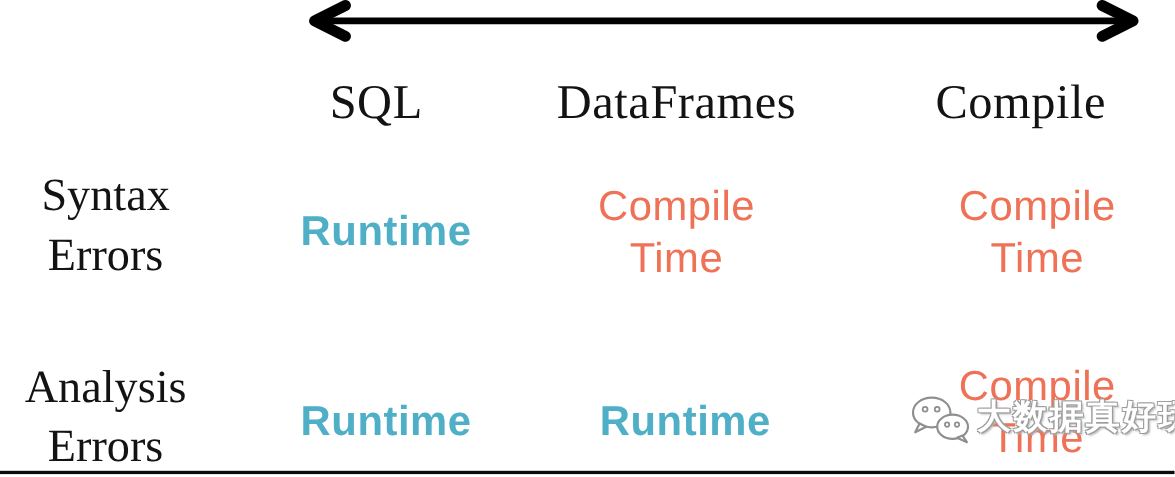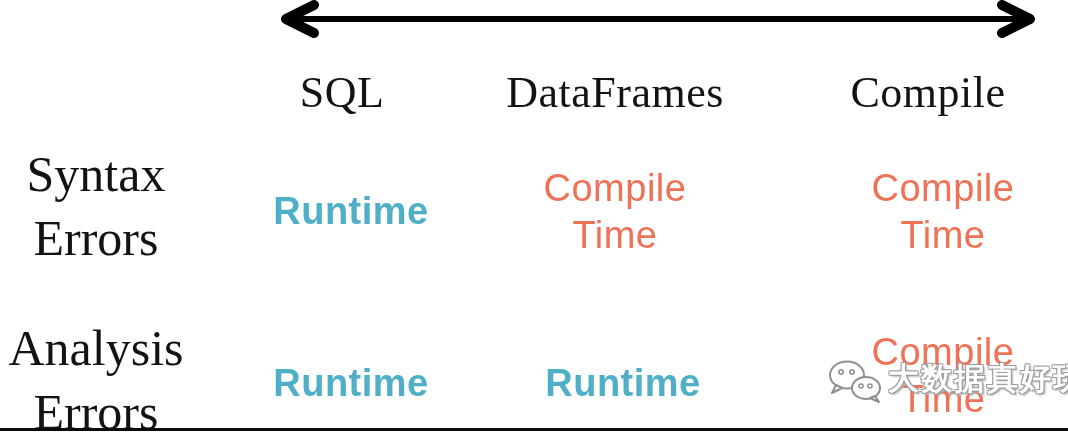--- a/index.html
+++ b/index.html
@@ -13,21 +13,21 @@
   .col-header{
     position:absolute;top:66px;height:52px;display:flex;align-items:center;justify-content:center;
     font-size:44px;color:#131313;font-weight:500;letter-spacing:0.5px;
   }
   #hdr-sql{left:262px;width:160px;}
   #hdr-dataframes{left:490px;width:250px;}
   #hdr-datasets{left:818px;width:220px;}
   
   .row-label{
     position:absolute;left:0;width:192px;display:flex;align-items:center;justify-content:center;
-    text-align:center;font-size:50px;line-height:1.28;color:#131313;font-weight:500;
+    text-align:center;font-size:42px;line-height:1.28;color:#131313;font-weight:500;
   }
   #lbl-syntax{top:150px;height:112px;}
   #lbl-analysis{top:324px;height:112px;}
   
   .cell{
     position:absolute;display:flex;align-items:center;justify-content:center;text-align:center;
     font-family:"Liberation Sans", sans-serif;font-size:38px;line-height:1.25;letter-spacing:0.5px;
   }
   .runtime{color:var(--runtime,#4fafc6);font-weight:bold;}
   .compile{color:var(--compile,#ef7156);}

